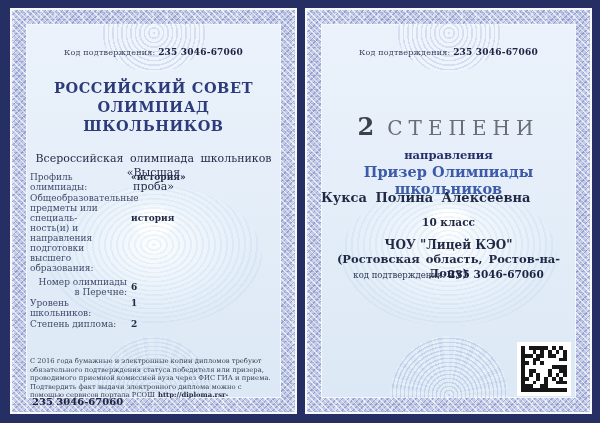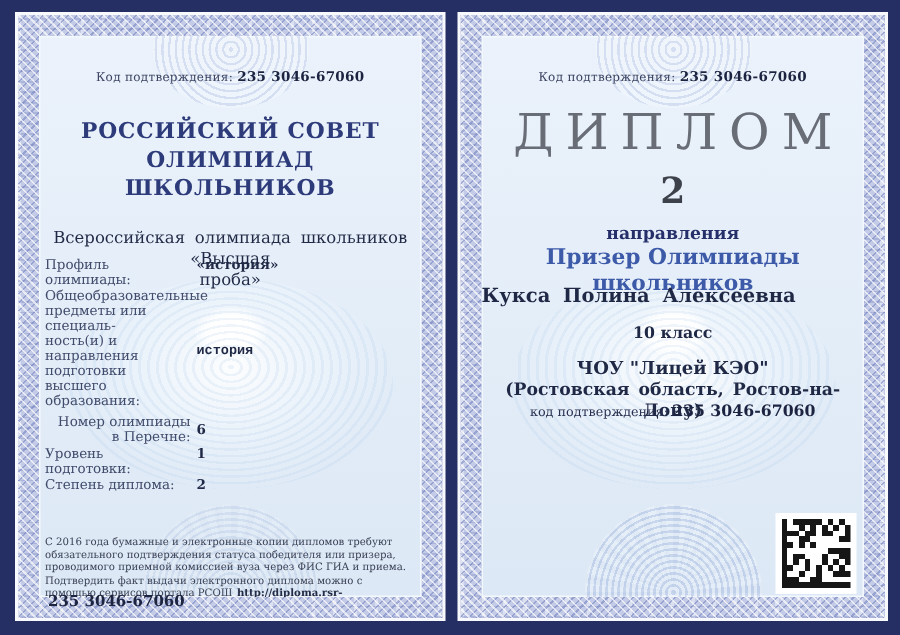--- a/index.html
+++ b/index.html
@@ -66,21 +66,21 @@
   .org-title{position:absolute;top:54px;left:0;right:0;text-align:center;
     font-weight:bold;font-size:14.5px;line-height:19px;letter-spacing:.6px;
     color:var(--title_navy,#2d3b7a);}
   .olymp-title{position:absolute;top:100px;left:0;right:0;text-align:center;
     font-weight:normal;font-size:11px;line-height:14px;word-spacing:3px;
     color:var(--text_dark,#1d2440);margin-top:28px;}
   .fields{position:absolute;left:4px;top:147px;right:6px;font-size:9px;line-height:10px;}
   .field-row{display:flex;margin-top:1px;}
   .field-label{width:97px;color:var(--text_muted,#414b6b);}
   .field-value{font-weight:bold;color:var(--text_dark,#1f2844);padding-left:4px;}
-  .field-row.r1 .field-value{margin-top:36px;font-family:Liberation Mono, monospace;}
+  .field-row.r1 .field-value{margin-top:20px;}
   .field-row.r2{margin-top:4px;text-align:right;}
   .field-row.r2 .field-value{margin-top:5px;}
   .order-note{position:absolute;left:2px;top:288px;width:250px;
     font-style:italic;font-size:8.5px;line-height:11px;color:#414a68;}
   .footnote{position:absolute;left:4px;right:4px;top:333px;
     font-size:6.8px;line-height:8.6px;color:#3a4156;}
   .footnote .url{font-weight:bold;margin-left:3px;color:#242b45;}
   .page-bottom-code{position:absolute;left:22px;bottom:7px;z-index:3;
     font-weight:bold;font-size:10px;color:#1c2440;}
   
@@ -141,21 +141,21 @@
 подготовки высшего
 образования:</div>
         <div class="field-value">история</div>
       </div>
       <div class="field-row r2">
         <div class="field-label pre">Номер олимпиады
 в Перечне:</div>
         <div class="field-value">6</div>
       </div>
       <div class="field-row r3">
-        <div class="field-label pre">Уровень подготовки:</div>
+        <div class="field-label pre">Уровень школьников:</div>
         <div class="field-value">1</div>
       </div>
       <div class="field-row r4">
         <div class="field-label pre">Степень диплома:</div>
         <div class="field-value">2</div>
       </div>
     </div>
 
 
     <div class="footnote">
@@ -171,23 +171,23 @@
   <div class="content">
     <div class="medallion-top"></div>
     <div class="watermark"></div>
     <div class="rosette-bottom"></div>
 
     <div class="code-line">
       <span>Код подтверждения:</span>
       <b>235 3046-67060</b>
     </div>
 
-    <div class="diploma-word">ДИПЛОМ</div>
     <div class="degree-line">
       <span class="degree-number">2</span>
+      <span class="degree-word">СТЕПЕНИ</span>
     </div>
 
     <div class="awarded-label">направления</div>
     <div class="award-status">Призер Олимпиады школьников</div>
 
     <div class="recipient-name">Кукса Полина Алексеевна</div>
     <div class="grade">10 класс</div>
     <div class="school">ЧОУ "Лицей КЭО"</div>
     <div class="location">(Ростовская область, Ростов-на-Дону)</div>
 

